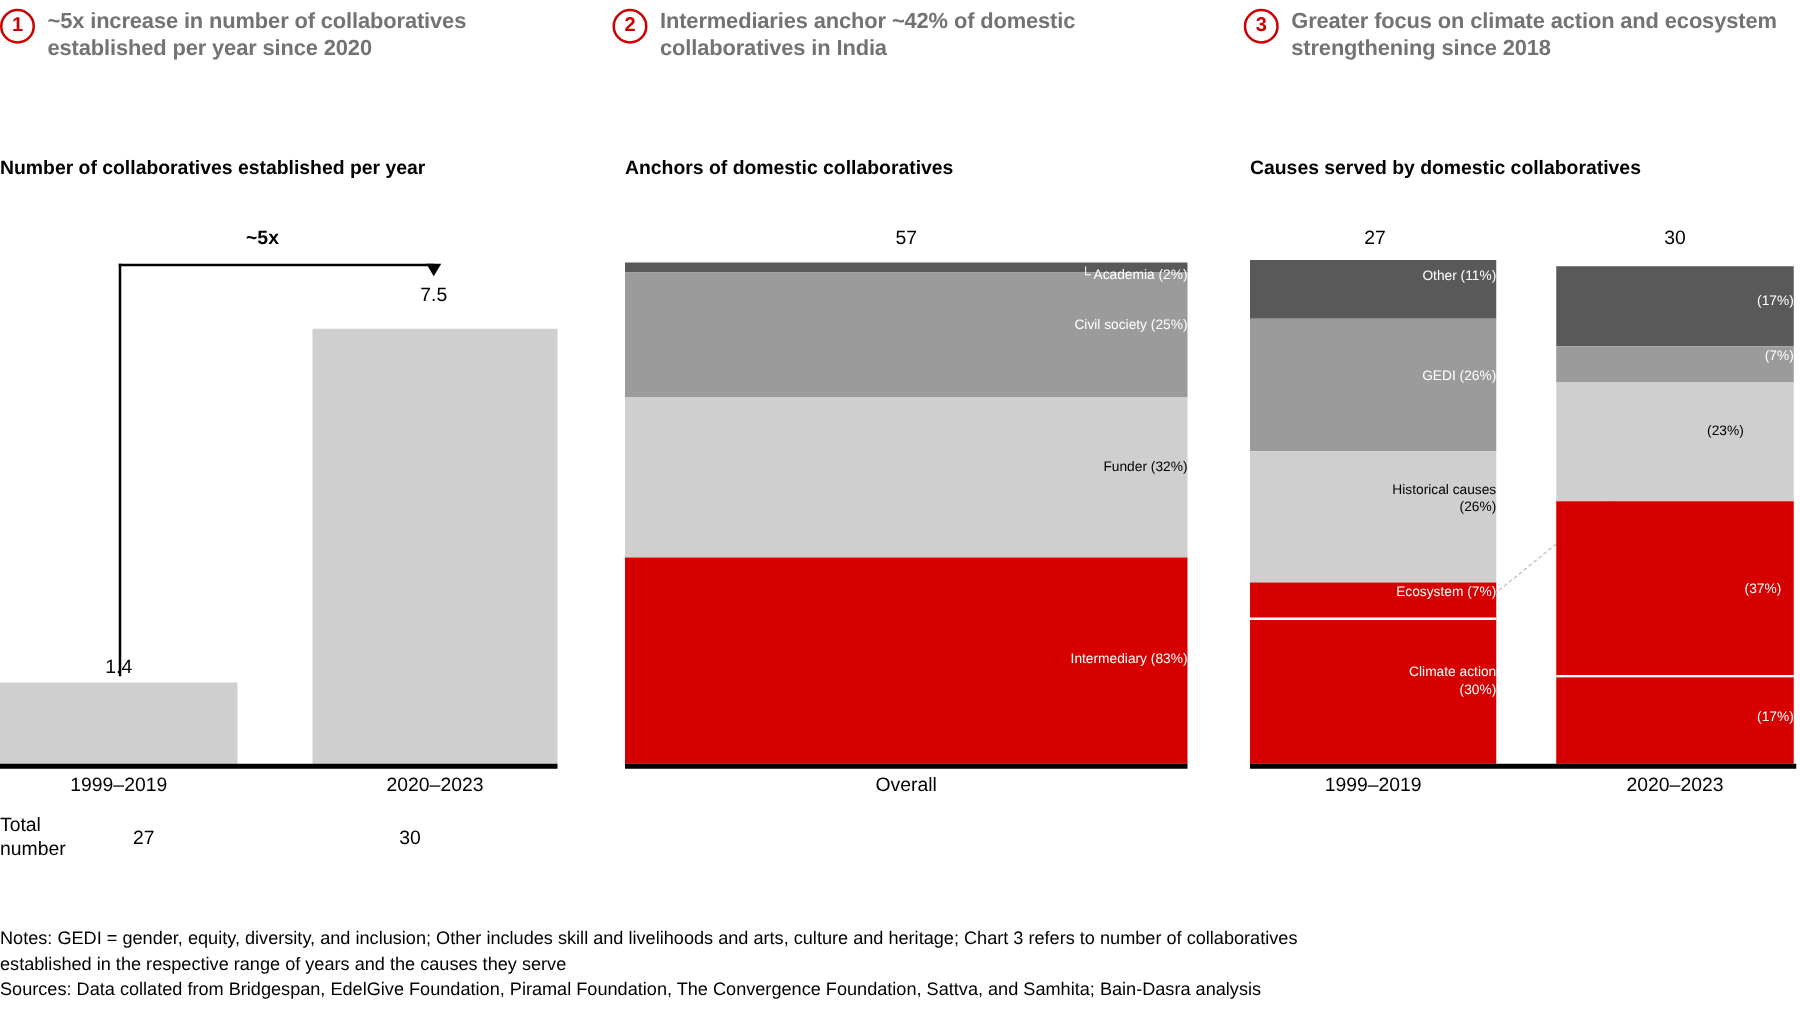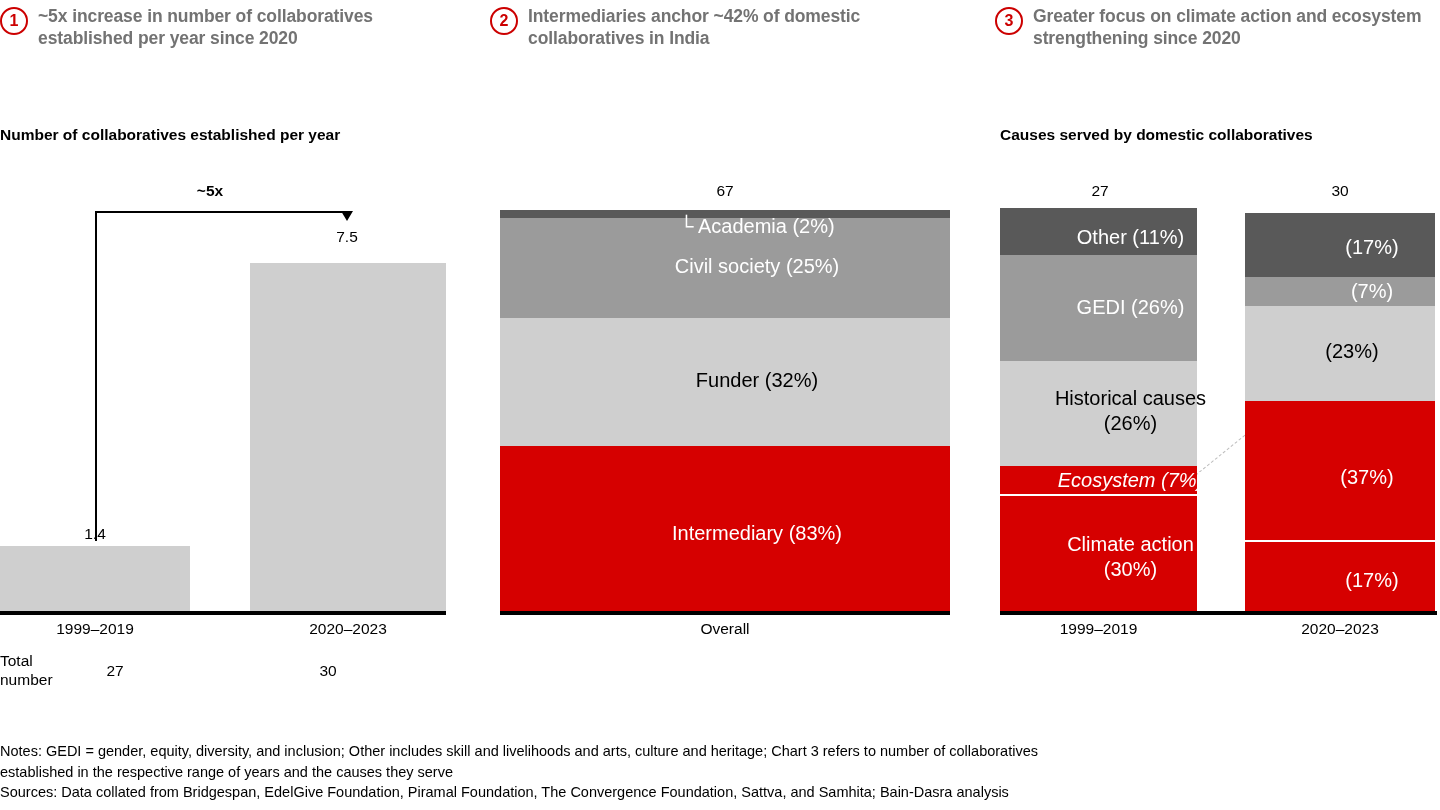--- a/index.html
+++ b/index.html
@@ -41,21 +41,21 @@
     position:absolute;left:0;top:125px;
     font-weight:bold;font-size:15.5px;line-height:1.28;
     width:420px;
   }
   .axis{position:absolute;left:0;height:4px;background:#000;}
 
   .bar{position:absolute;}
   .seg{position:absolute;left:0;width:100%;box-sizing:border-box;}
   .seg-label{
     position:absolute;left:0;width:100%;
-    text-align:center;font-size:20px;line-height:1.25;margin-left:32px;
+    text-align:right;font-size:11px;line-height:1.25;
   }
   .seg-label.white{color:#fff;}
   .seg-label.black{color:#000;}
 
   .toplabel{position:absolute;text-align:center;font-size:15.5px;}
   .catlabel{position:absolute;text-align:center;font-size:15.5px;}
 
   
   #c1-arrow-v{position:absolute;width:1.5px;background:#000;}
   #c1-arrow-h{position:absolute;height:1.5px;background:#000;}
@@ -115,22 +115,23 @@
   <div class="catlabel" style="left:288px;top:662px;width:80px;">30</div>
 </div>
 
 <div class="panel" id="panel-2">
 
   <div class="hdr">
     <div class="badge">2</div>
     <div class="hdr-text">Intermediaries anchor ~42% of domestic collaboratives in India</div>
   </div>
 
-
-  <div class="toplabel" style="left:10px;top:182px;width:450px;">67</div>
+  <div class="subtitle" style="left:10px;width:440px;">Anchors of domestic collaboratives</div>
+
+  <div class="toplabel" style="left:10px;top:182px;width:450px;">57</div>
 
   <div class="bar" id="c2-bar" style="left:10px;top:210px;width:450px;height:401px;">
     <div class="seg" style="top:0px;height:8px;background:#595959;"></div>
     <div class="seg" style="top:8px;height:100px;background:#9B9B9B;"></div>
     <div class="seg" style="top:108px;height:128px;background:#CFCFCF;"></div>
     <div class="seg" style="top:236px;height:165px;background:#D60000;"></div>
   </div>
 
   <div class="seg-label white" style="left:10px;top:214px;width:450px;">
     <span>└</span><span> Academia (2%)</span>
@@ -140,42 +141,42 @@
   <div class="seg-label white" style="left:10px;top:521px;width:450px;">Intermediary (83%)</div>
 
   <div class="axis" id="c2-axis" style="left:10px;top:611px;width:450px;"></div>
   <div class="catlabel" style="left:10px;top:620px;width:450px;">Overall</div>
 </div>
 
 <div class="panel" id="panel-3">
 
   <div class="hdr">
     <div class="badge">3</div>
-    <div class="hdr-text">Greater focus on climate action and ecosystem strengthening since 2020</div>
+    <div class="hdr-text">Greater focus on climate action and ecosystem strengthening since 2018</div>
   </div>
 
   <div class="subtitle" style="left:5px;width:400px;">Causes served by domestic collaboratives</div>
 
   <div class="toplabel" style="left:5px;top:182px;width:200px;">27</div>
   <div class="toplabel" style="left:250px;top:182px;width:190px;">30</div>
 
   <div class="connector" style="left:200px;top:475px;width:130px;transform:rotate(-39deg);"></div>
 
   <div class="bar" id="c3-bar-1" style="left:5px;top:208px;width:197px;height:403px;">
     <div class="seg" style="top:0px;height:47px;background:#595959;"></div>
     <div class="seg" style="top:47px;height:106px;background:#9B9B9B;"></div>
     <div class="seg" style="top:153px;height:105px;background:#CFCFCF;"></div>
     <div class="seg" style="top:258px;height:30px;background:#D60000;border-bottom:2px solid #ffffff;"></div>
     <div class="seg" style="top:288px;height:115px;background:#D60000;"></div>
   </div>
 
-  <div class="seg-label white" style="left:5px;top:225px;width:197px;">Other (11%)</div>
+  <div class="seg-label white" style="left:5px;top:215px;width:197px;">Other (11%)</div>
   <div class="seg-label white" style="left:5px;top:295px;width:197px;">GEDI (26%)</div>
   <div class="seg-label black" style="left:5px;top:386px;width:197px;">Historical causes<br>(26%)</div>
-  <div class="seg-label white" style="left:5px;top:468px;width:197px;font-style:italic;">Ecosystem (7%)</div>
+  <div class="seg-label white" style="left:5px;top:468px;width:197px;">Ecosystem (7%)</div>
   <div class="seg-label white" style="left:5px;top:532px;width:197px;">Climate action<br>(30%)</div>
 
   <div class="bar" id="c3-bar-2" style="left:250px;top:213px;width:190px;height:398px;">
     <div class="seg" style="top:0px;height:64px;background:#595959;"></div>
     <div class="seg" style="top:64px;height:29px;background:#9B9B9B;"></div>
     <div class="seg" style="top:93px;height:95px;background:#CFCFCF;"></div>
     <div class="seg" style="top:188px;height:141px;background:#D60000;border-bottom:2px solid #ffffff;"></div>
     <div class="seg" style="top:329px;height:69px;background:#D60000;"></div>
   </div>
 

